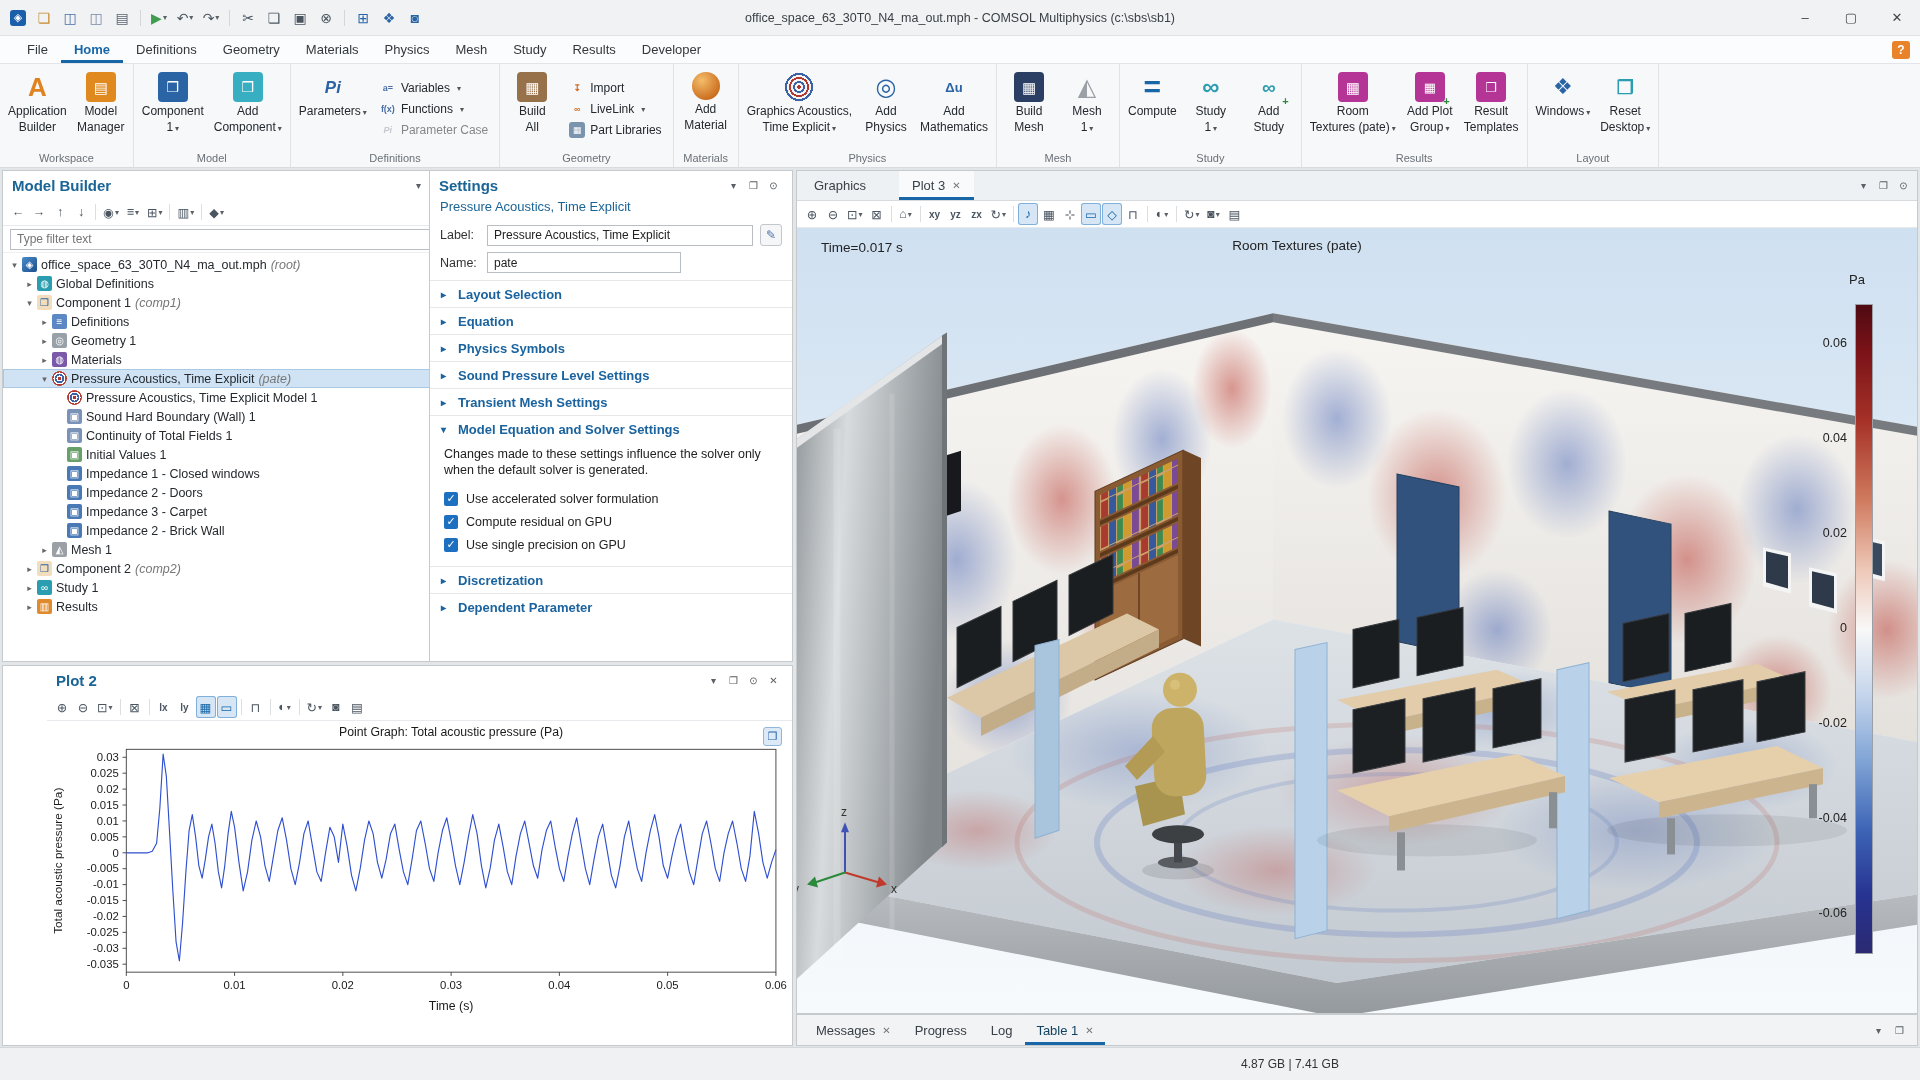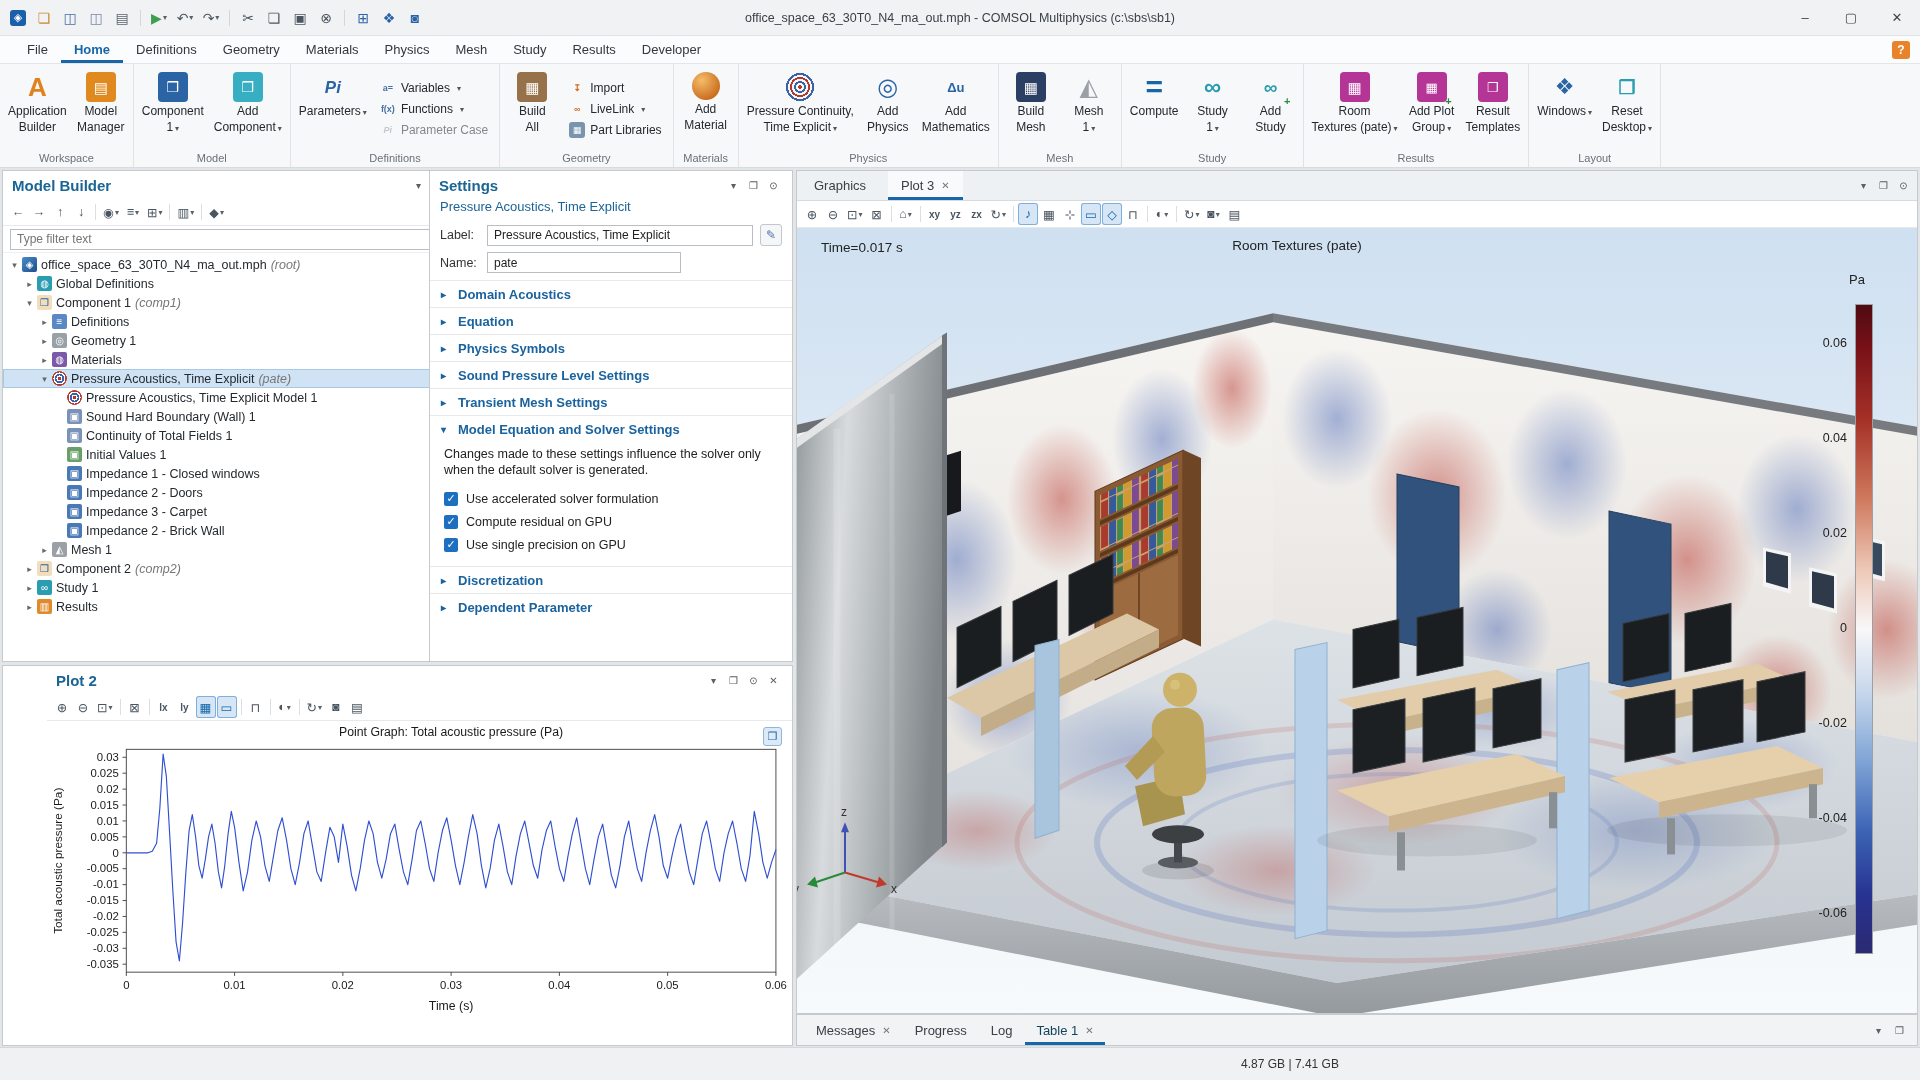--- a/index.html
+++ b/index.html
@@ -84,21 +84,21 @@
   .cbx{width:14px;height:14px;border-radius:2px;background:#1d6fc0;color:#fff;font-size:11px;display:flex;align-items:center;justify-content:center;flex:none;}
 
   
   #plot2{left:2px;top:665px;width:791px;height:381px;padding-left:44px;}
   .chart-wrap{position:relative;flex:1;background:#fff;}
   .chart-wrap svg{position:absolute;inset:0;}
   .float-btn{position:absolute;right:10px;top:6px;width:19px;height:19px;background:#dce9f7;border:1px solid #8fb6dd;border-radius:3px;color:#2a64a5;font-size:11px;display:flex;align-items:center;justify-content:center;}
 
   
   #graphics{left:796px;top:170px;width:1122px;height:844px;}
-  .gtabs{height:30px;background:#eef1f3;border-bottom:1px solid #d8dbde;display:flex;align-items:stretch;padding:0 4px;gap:9px;flex:none;}
+  .gtabs{height:30px;background:#eef1f3;border-bottom:1px solid #d8dbde;display:flex;align-items:stretch;padding:0 4px;gap:20px;flex:none;}
   .gtab{padding:0 13px;display:flex;align-items:center;gap:7px;font-size:13px;color:#3a4046;border:none;background:none;}
   .gtab.active{background:#f8fafc;box-shadow:inset 0 -3px 0 #1767a8;}
   .tab-x{font-size:10px;color:#777;}
   .gcanvas{position:relative;flex:1;background:#fff;overflow:hidden;}
   .gcanvas svg.scene{position:absolute;inset:0;width:100%;height:100%;}
   .ov-time{position:absolute;left:24px;top:12px;font-size:13.5px;color:#222;}
   .ov-title{position:absolute;left:0;top:10px;width:1000px;text-align:center;font-size:13.5px;color:#222;}
   .ov-unit{position:absolute;right:52px;top:44px;font-size:13px;color:#222;}
   .colorbar{position:absolute;right:44px;top:76px;width:86px;height:650px;}
   .cb-bar{position:absolute;right:0;top:0;width:18px;height:100%;border:1px solid #9aa0a6;background:linear-gradient(180deg,#4f0a12 0%,#7a1218 7%,#a63228 18%,#cf7a5e 30%,#eec9b9 41%,#f8f8f8 50%,#c6d6ec 60%,#82a6d6 70%,#3d65b6 81%,#273391 91%,#2b2a72 100%);}
@@ -289,21 +289,21 @@
             <div class="r-lbl">Add</div>
             <div class="r-lbl">Material</div>
           </button>
         </div>
         <div class="rglabel">Materials</div>
       </div>
       <div class="rgroup">
         <div class="rgitems">
           <button class="r-item-lg">
             <span class="ric ric-lg ric-acoustics"></span>
-            <div class="r-lbl">Pressure Continuity,</div>
+            <div class="r-lbl">Graphics Acoustics,</div>
             <div class="r-lbl">Time Explicit<span class="chev">▾</span></div>
           </button>
           <button class="r-item-lg">
             <span class="ric ric-lg" style="color: rgb(42, 100, 165); font-size: 24px;">◎</span>
             <div class="r-lbl">Add</div>
             <div class="r-lbl">Physics</div>
           </button>
           <button class="r-item-lg">
             <span class="ric ric-lg" style="color: rgb(42, 100, 165); font-size: 13px; font-weight: 700;">Δu</span>
             <div class="r-lbl">Add</div>
@@ -566,21 +566,21 @@
           <span>✎</span>
         </button>
     </div>
     <div class="set-row">
       <span class="set-cap">Name:</span>
       <input class="inp-name" value="pate" style="">
     </div>
     <div class="sections" id="sections">
         <button class="sec-head">
           <span class="sec-chev">▸</span>
-          <span>Domain Acoustics</span>
+          <span>Layout Selection</span>
         </button>
         <button class="sec-head">
           <span class="sec-chev">▸</span>
           <span>Equation</span>
         </button>
         <button class="sec-head">
           <span class="sec-chev">▸</span>
           <span>Physics Symbols</span>
         </button>
         <button class="sec-head">

